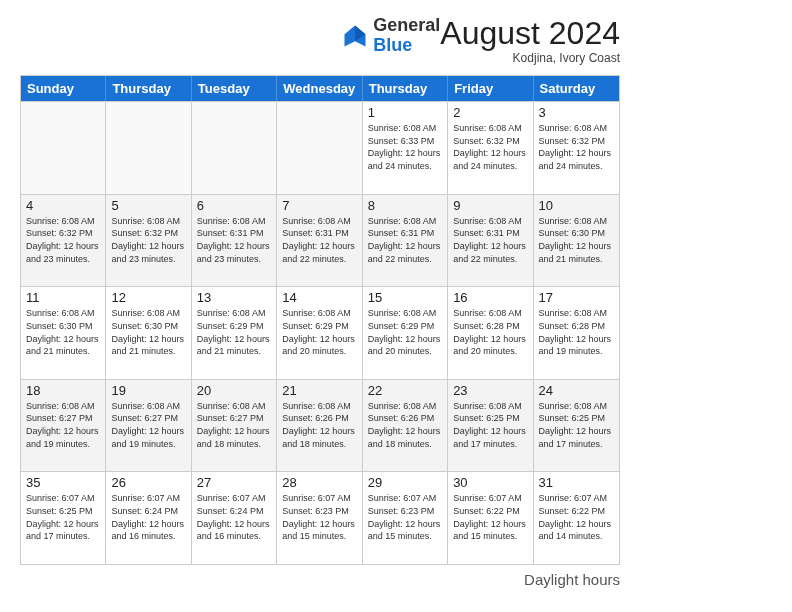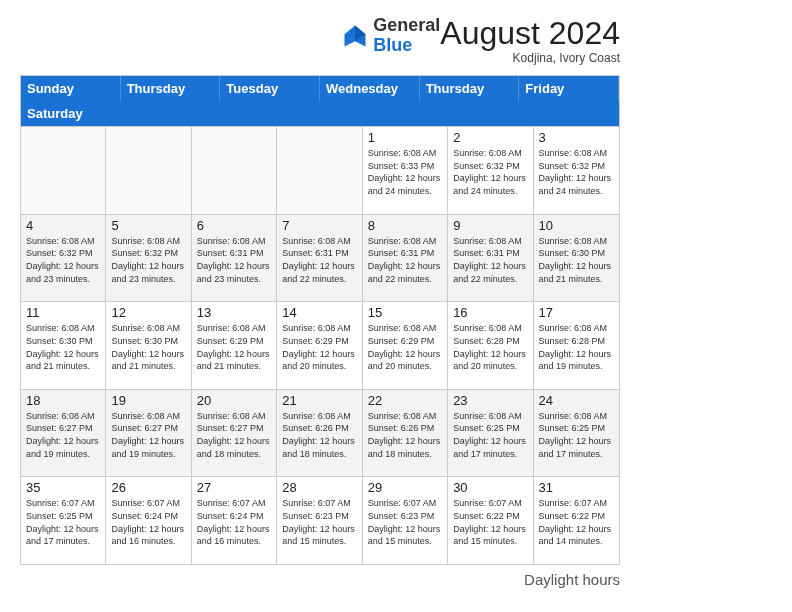--- a/index.html
+++ b/index.html
@@ -54,21 +54,21 @@
       color: #444;
     }
     .calendar {
       flex: 1;
       display: flex;
       flex-direction: column;
       border: 1px solid #ccc;
     }
     .cal-header {
       display: grid;
-      grid-template-columns: repeat(6, 1fr);
+      grid-template-columns: repeat(7, 1fr);
       background: #1a73d4;
     }
     .cal-header-cell {
       color: #fff;
       font-size: 13px;
       font-weight: bold;
       padding: 5px 6px;
       text-align: left;
       border-right: 1px solid #4a93d8;
     }

